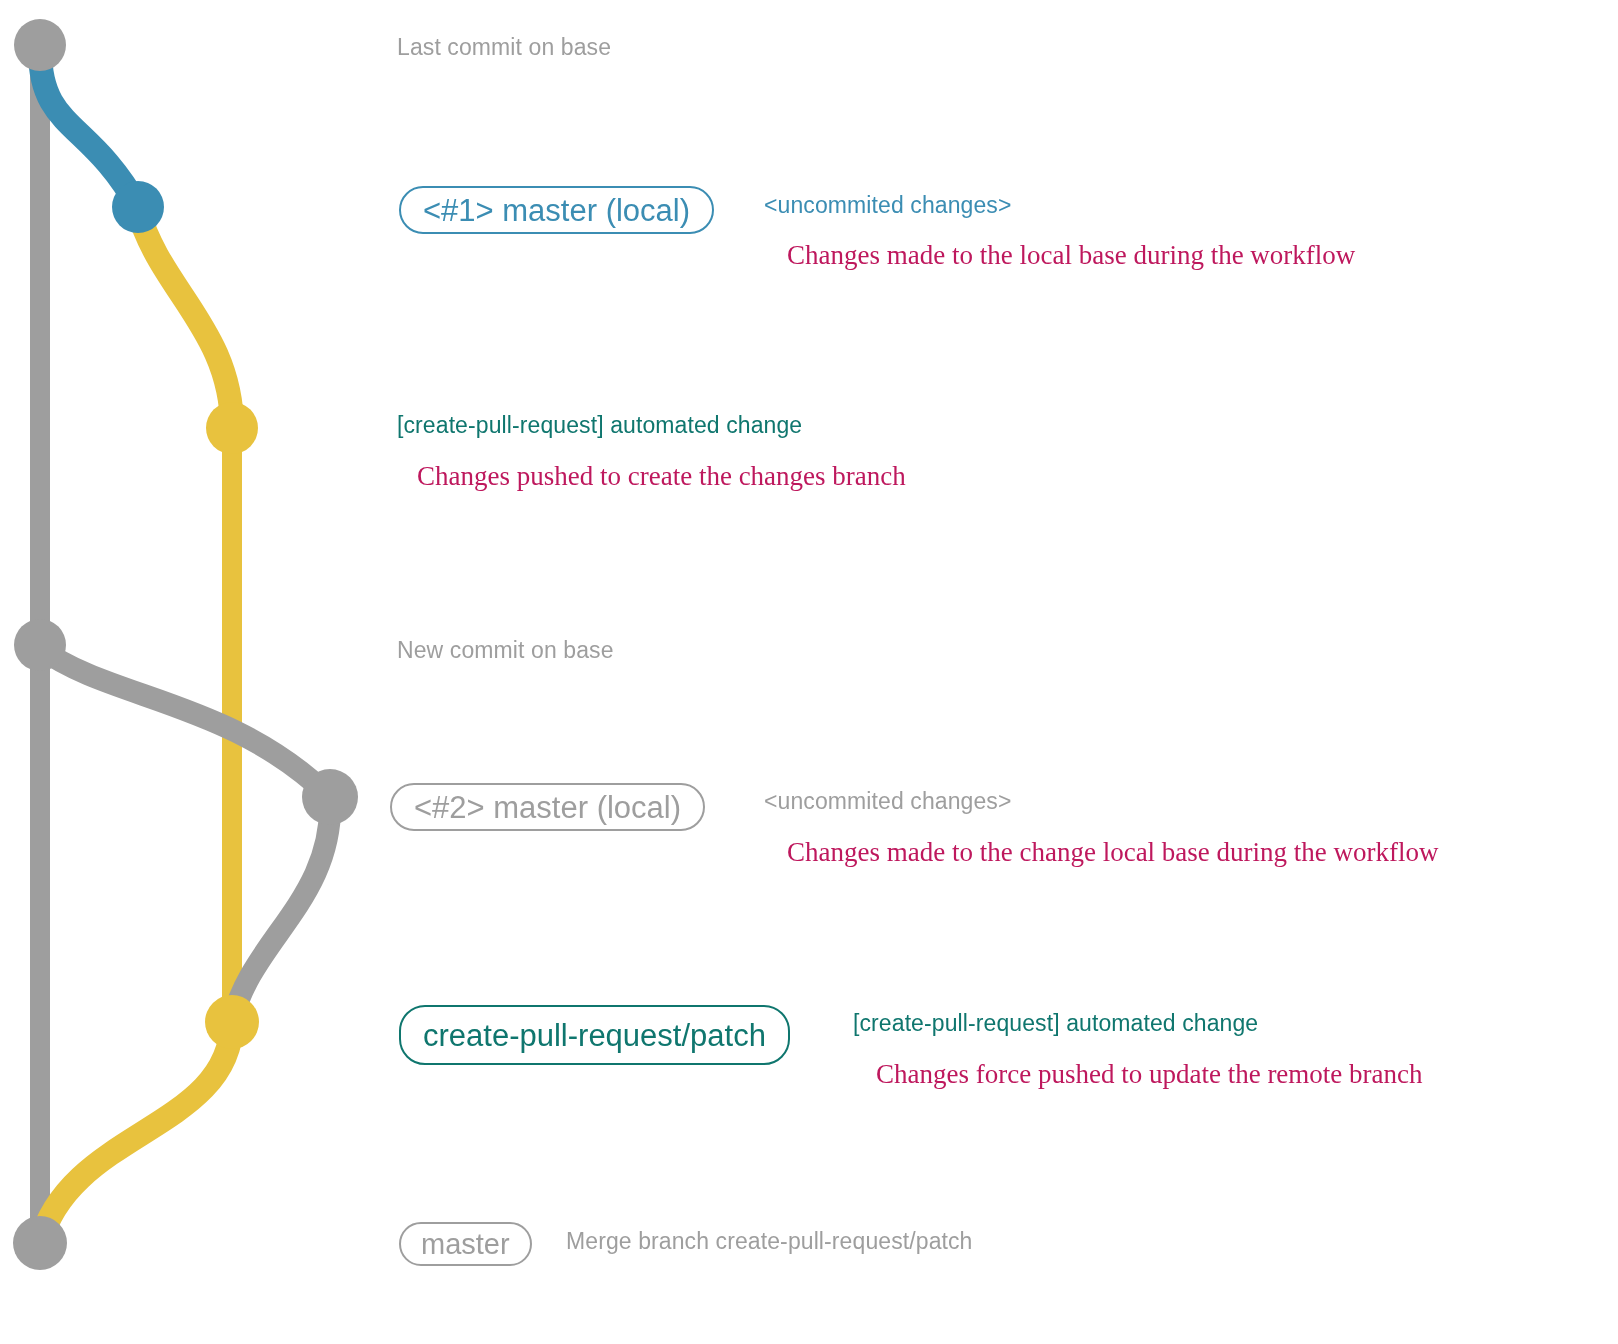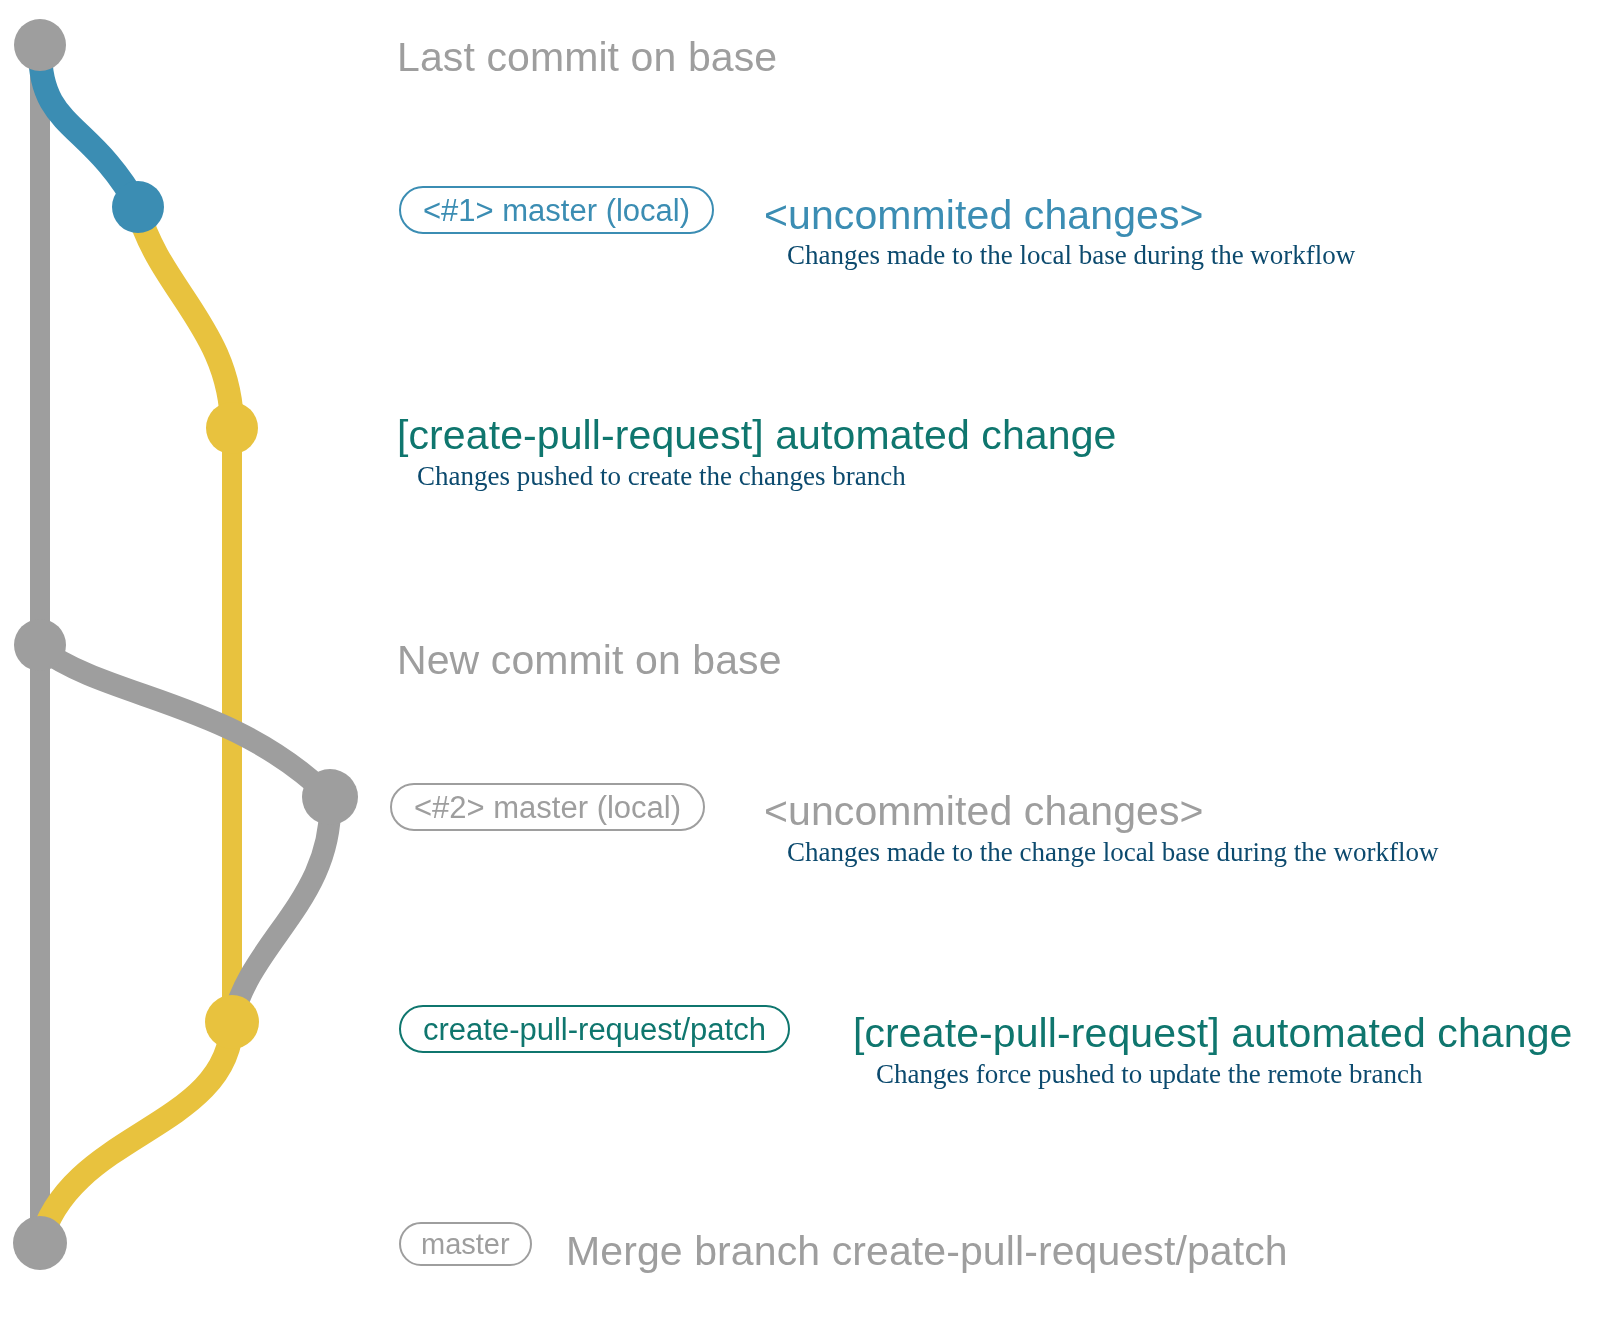--- a/index.html
+++ b/index.html
@@ -21,29 +21,29 @@
   #graph {
     position: absolute;
     left: 0;
     top: 0;
     width: 400px;
     height: 1344px;
   }
   .headline {
     position: absolute;
     white-space: nowrap;
-    font-size: 41px;
+    font-size: 23px;
     letter-spacing: 0.1px;
   }
   .desc {
     position: absolute;
     white-space: nowrap;
     font-family: "Liberation Serif", serif;
     font-size: 27px;
-    color: #0c4a6e;
+    color: #be185d;
   }
   .pill {
     position: absolute;
     display: inline-flex;
     align-items: center;
     justify-content: center;
     box-sizing: border-box;
     border-radius: 26px;
     border: 2px solid currentColor;
     font-size: 31px;
@@ -99,21 +99,21 @@
   <div class="desc" style="left:417px; top:461px;">Changes pushed to create the changes branch</div>
 
   <div class="headline c-gray" style="left:397px; top:630px;margin-top:7px;">New commit on base</div>
 
   <div class="pill c-gray" style="left:390px; top:783px; height:48px; padding:0 22px;">
     <span class="pill-label">&lt;#2&gt; master (local)</span>
   </div>
   <div class="headline c-gray" style="left:764px; top:788px;">&lt;uncommited changes&gt;</div>
   <div class="desc" style="left:787px; top:837px;">Changes made to the change local base during the workflow</div>
 
-  <div class="pill c-yellow" style="left:399px; top:1005px; height:48px; padding:0 22px;">
+  <div class="pill c-yellow" style="left:399px; top:1005px; height:60px; padding:0 22px;">
     <span class="pill-label">create-pull-request/patch</span>
   </div>
   <div class="headline c-yellow" style="left:853px; top:1010px;">[create-pull-request] automated change</div>
   <div class="desc" style="left:876px; top:1059px;">Changes force pushed to update the remote branch</div>
 
   <div class="pill c-gray" style="left:399px; top:1222px; height:44px; padding:0 20px; font-size:29px;">
     <span class="pill-label">master</span>
   </div>
   <div class="headline c-gray" style="left:566px; top:1228px;">Merge branch create-pull-request/patch</div>
 

